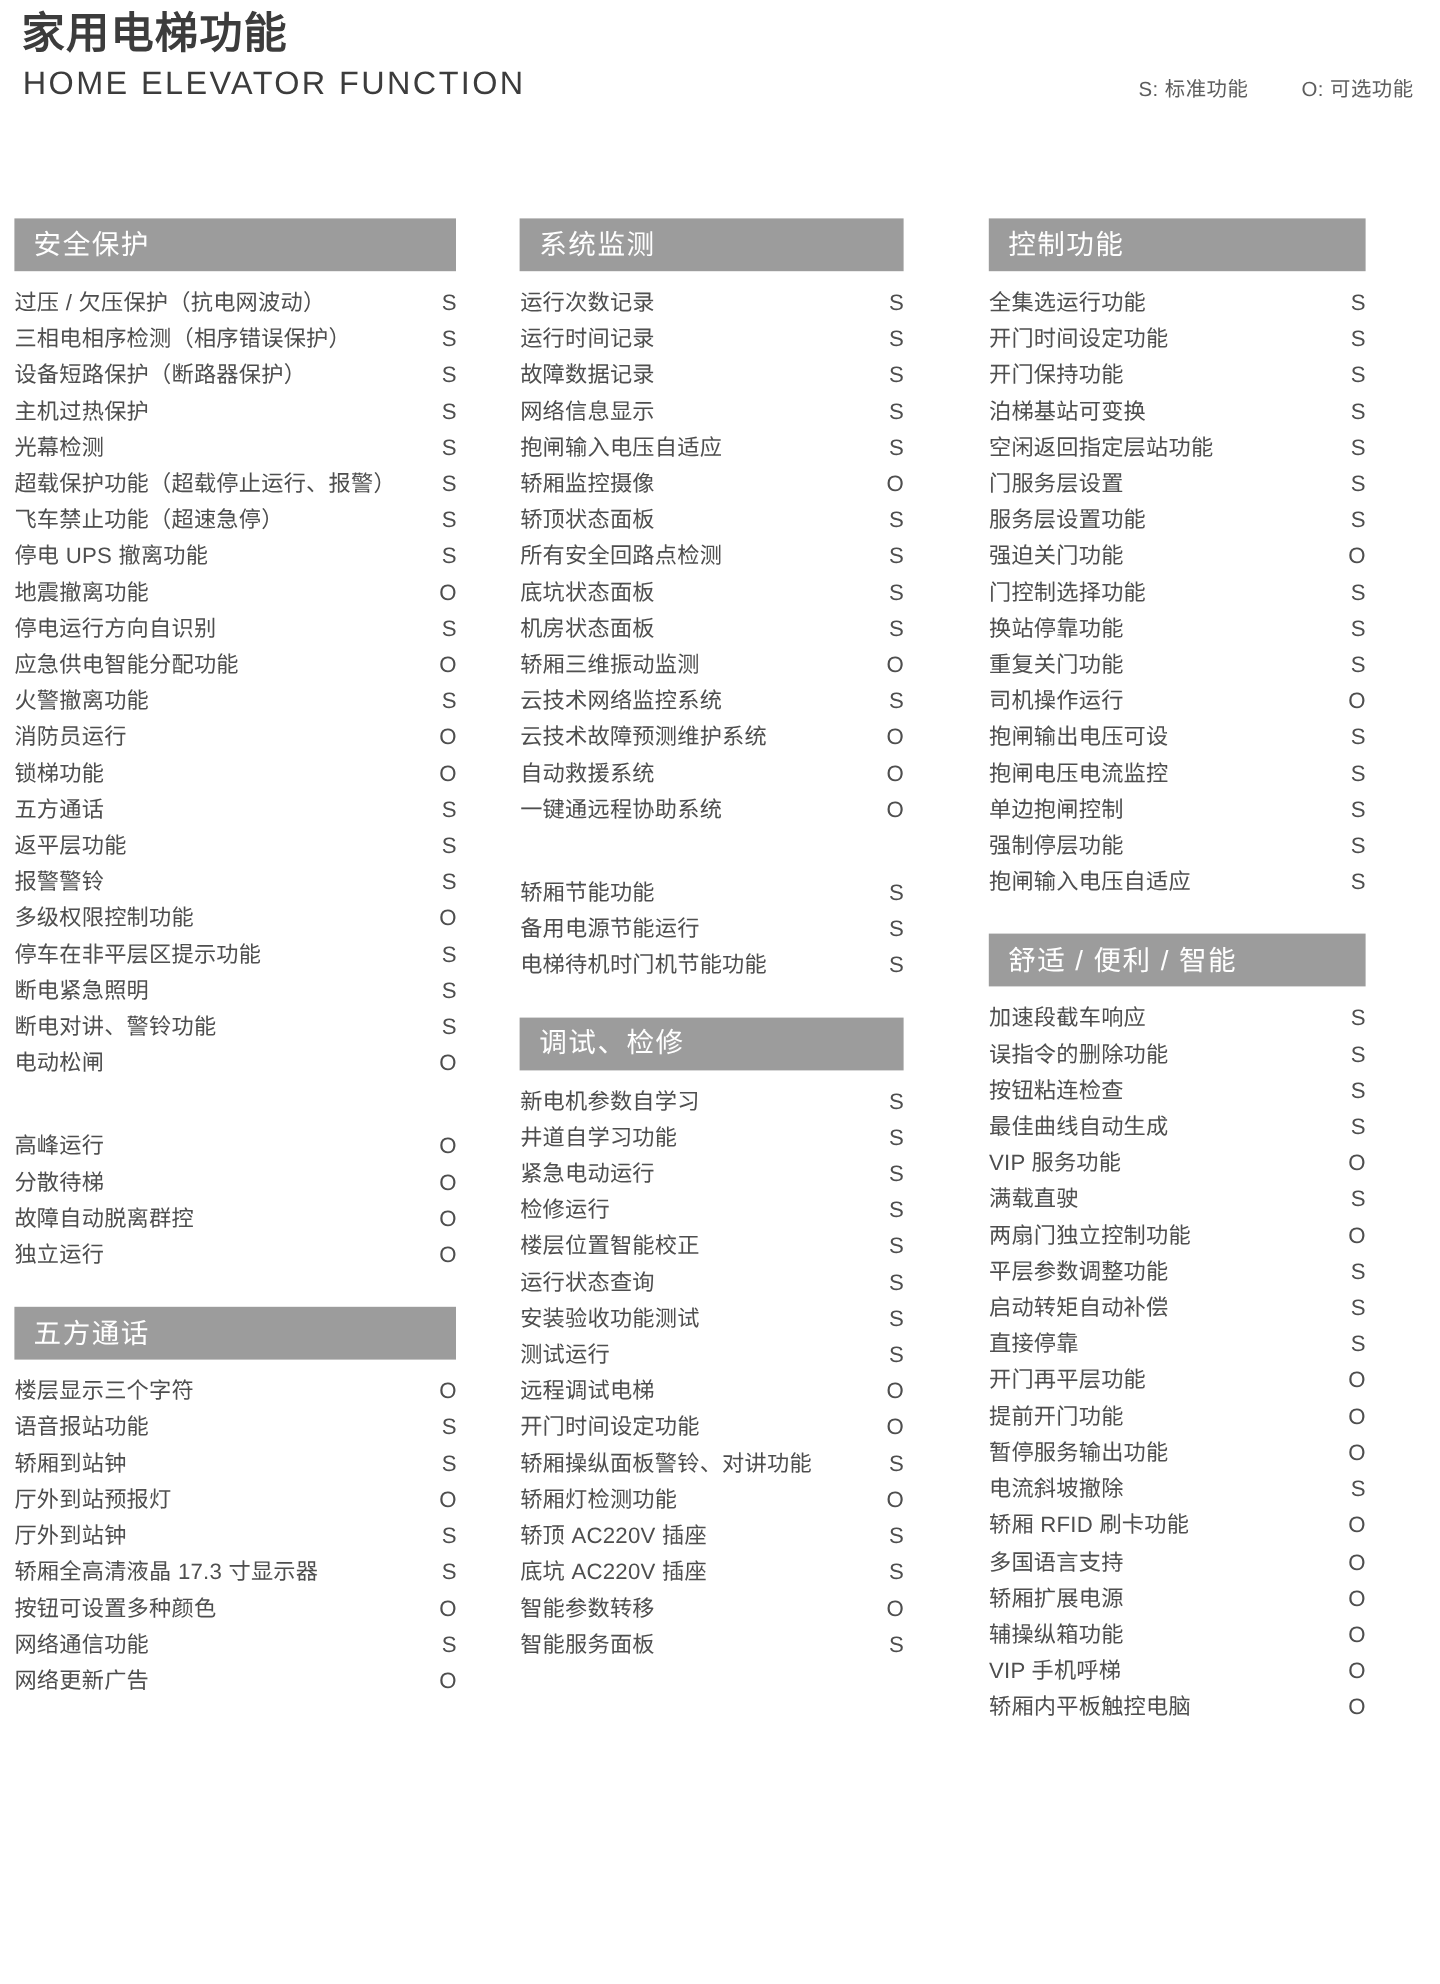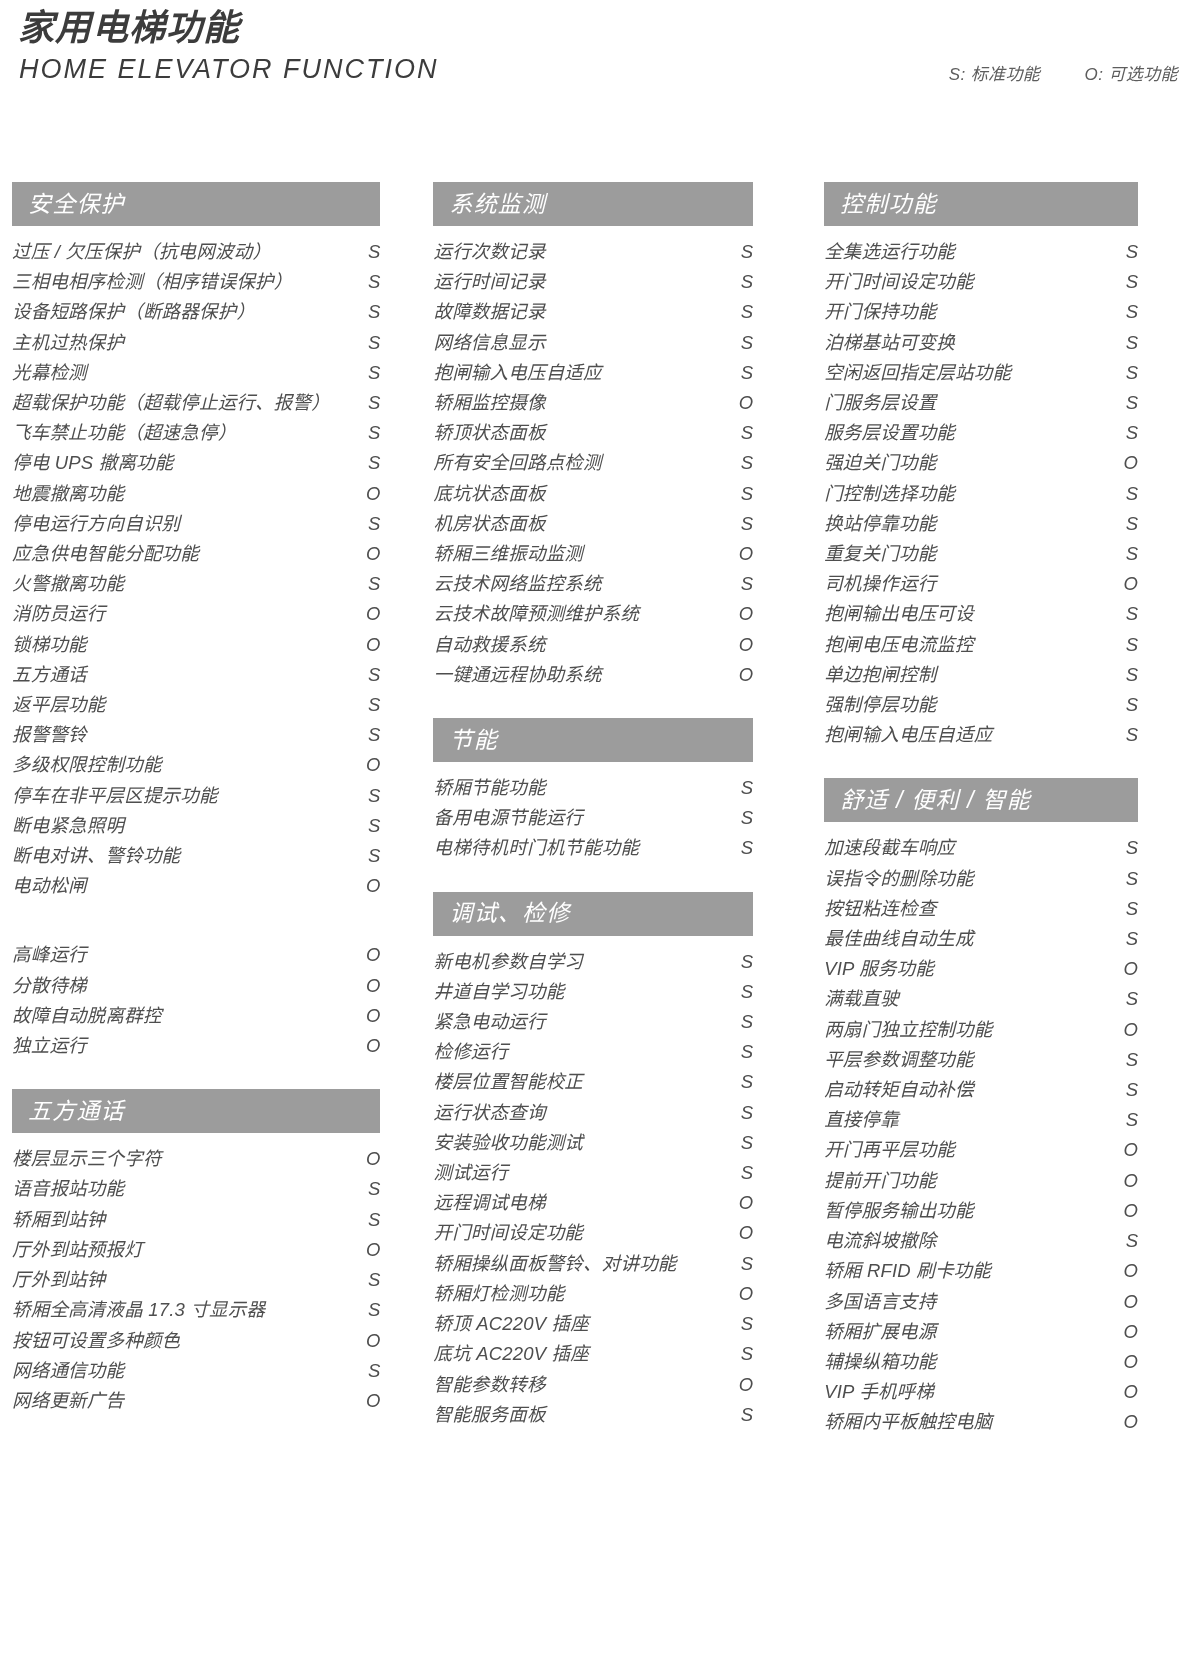--- a/index.html
+++ b/index.html
@@ -15,21 +15,20 @@
     color: #4a4a4a;
     -webkit-font-smoothing: antialiased;
     overflow: hidden;
   }
 
   .page {
     position: relative;
     width: 1200px;
     height: 1653px;
     box-sizing: border-box;
-    font-style: italic;
   }
 
   
   .header {
     position: absolute;
     left: 0;
     top: 0;
     width: 1200px;
     height: 150px;
   }
@@ -368,23 +367,20 @@
               <span class="feature-name">自动救援系统</span>
               <span class="feature-flag">O</span>
             </div>
             <div class="feature-row">
               <span class="feature-name">一键通远程协助系统</span>
               <span class="feature-flag">O</span>
             </div>
           </div>
         </div>
         <div class="section">
-          <div class="section-header">
-            <span class="section-title">节能</span>
-          </div>
           <div class="section-body">
             <div class="feature-row">
               <span class="feature-name">轿厢节能功能</span>
               <span class="feature-flag">S</span>
             </div>
             <div class="feature-row">
               <span class="feature-name">备用电源节能运行</span>
               <span class="feature-flag">S</span>
             </div>
             <div class="feature-row">

